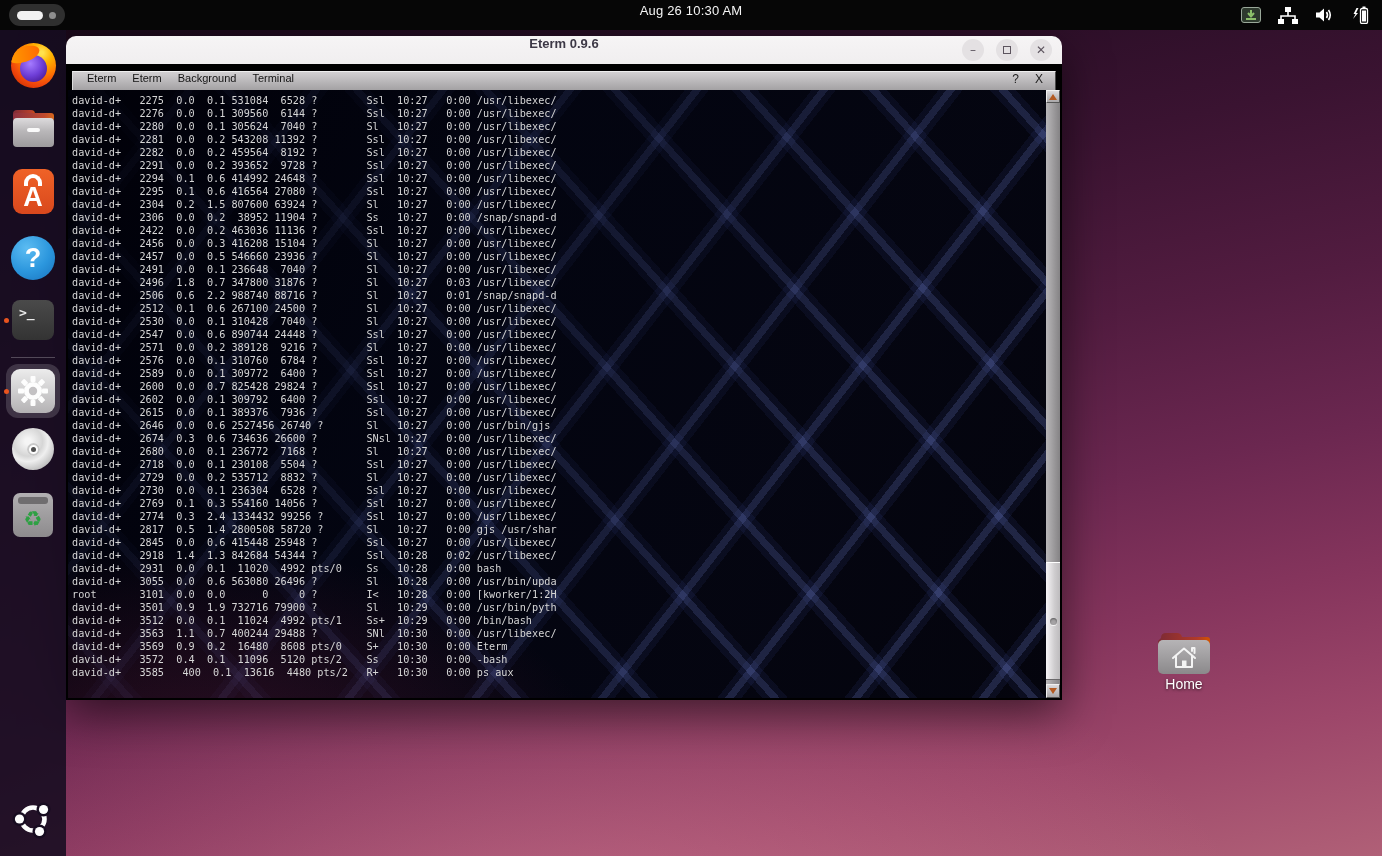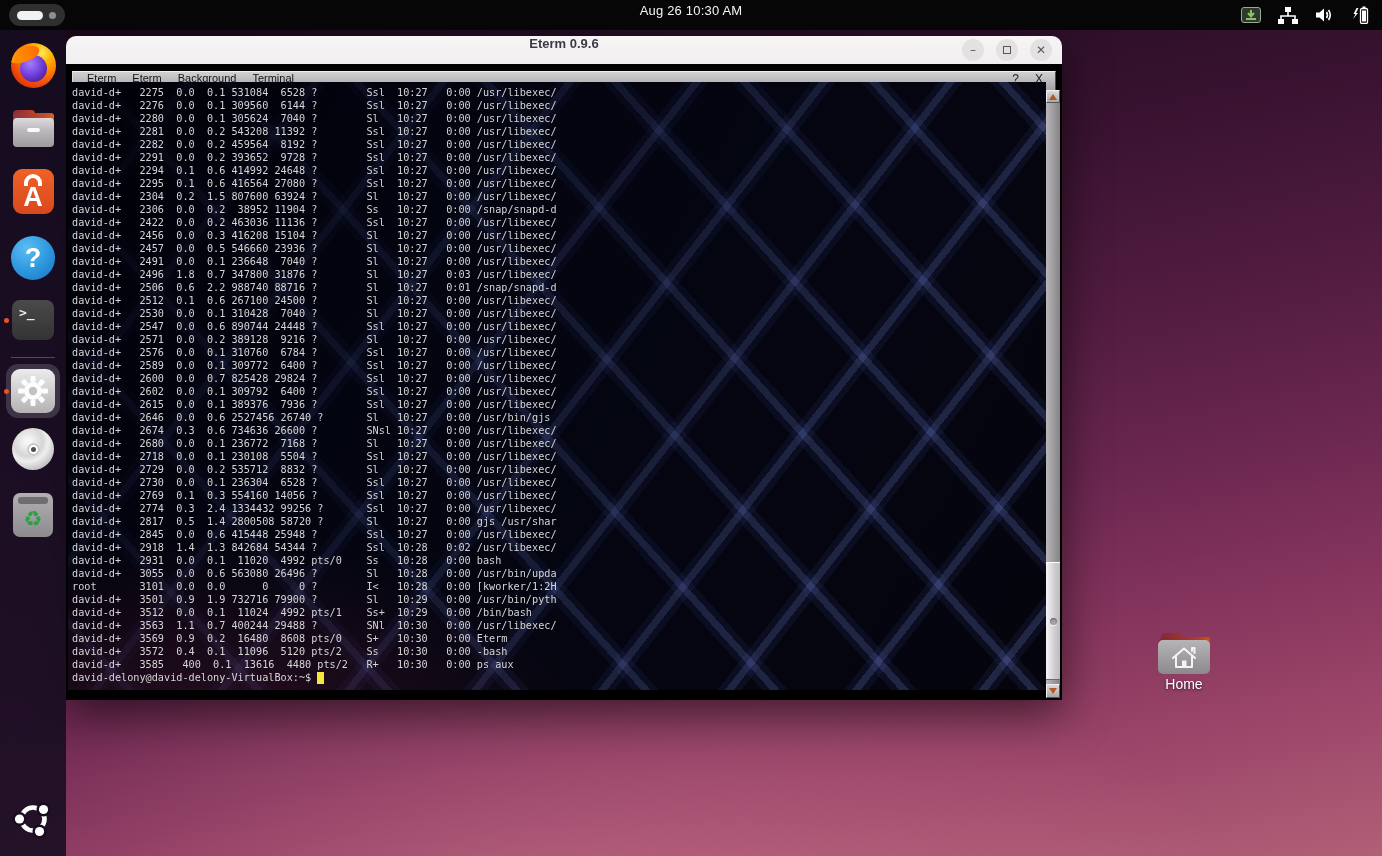--- a/index.html
+++ b/index.html
@@ -86,21 +86,21 @@
 
   .menubar{ position:absolute; left:6px; top:7px; width:984px; height:23px;
        background:linear-gradient(180deg,#d2d0d2 0%,#b4b2b4 55%,#9c9a9c 100%);
        border-top:1px solid #eee; border-left:1px solid #ddd; border-right:1px solid #4a4a4a; border-bottom:1px solid #3a3a3a;
        display:flex; align-items:flex-start; font-size:11px; color:#141414; }
   .menu-item{ padding:0 8px; cursor:pointer; }
   .menu-item:first-child{ padding-left:14px; }
   .menu-right{ margin-left:auto; display:flex; gap:16px; padding-right:12px; font-size:12px; color:#222; }
   .menu-right span{ cursor:pointer; }
 
-  .term{ position:absolute; left:2px; top:18px; width:978px; height:608px; overflow:hidden;
+  .term{ position:absolute; left:2px; top:26px; width:978px; height:608px; overflow:hidden;
        background-color:#04040c;
        background-image:
          radial-gradient(640px 360px at 14% 112%, rgba(150,40,80,0.30), rgba(150,40,80,0) 62%),
          linear-gradient(118deg, rgba(0,0,8,0.92) 0%, rgba(2,5,20,0.55) 38%, rgba(8,14,44,0.14) 72%, rgba(12,20,60,0.02) 100%),
          repeating-linear-gradient(48deg, rgba(0,0,0,0) 0 36px, rgba(75,95,195,0.10) 36px 42px, rgba(120,140,235,0.26) 42px 49px, rgba(75,95,195,0.10) 49px 55px, rgba(0,0,0,0) 55px 96px),
          repeating-linear-gradient(-52deg, rgba(0,0,0,0) 0 40px, rgba(75,95,195,0.10) 40px 46px, rgba(120,140,235,0.26) 46px 53px, rgba(75,95,195,0.10) 53px 59px, rgba(0,0,0,0) 59px 100px);
        font-family:"DejaVu Sans Mono",monospace; font-size:10.2px; line-height:13px; color:#d6d6d6; cursor:text; }
   .term pre{ margin:0; padding:4px 0 0 4px; font:inherit; white-space:pre; }
   .prompt-line{ display:flex; align-items:center; padding-left:4px; height:13px; }
   .cursor{ display:inline-block; width:7px; height:12px; margin-left:6px; }
@@ -298,24 +298,20 @@
 david-d+   2918  1.4  1.3 842684 54344 ?        Ssl  10:28   0:02 /usr/libexec/
 david-d+   2931  0.0  0.1  11020  4992 pts/0    Ss   10:28   0:00 bash
 david-d+   3055  0.0  0.6 563080 26496 ?        Sl   10:28   0:00 /usr/bin/upda
 root       3101  0.0  0.0      0     0 ?        I&lt;   10:28   0:00 [kworker/1:2H
 david-d+   3501  0.9  1.9 732716 79900 ?        Sl   10:29   0:00 /usr/bin/pyth
 david-d+   3512  0.0  0.1  11024  4992 pts/1    Ss+  10:29   0:00 /bin/bash
 david-d+   3563  1.1  0.7 400244 29488 ?        SNl  10:30   0:00 /usr/libexec/
 david-d+   3569  0.9  0.2  16480  8608 pts/0    S+   10:30   0:00 Eterm
 david-d+   3572  0.4  0.1  11096  5120 pts/2    Ss   10:30   0:00 -bash
 david-d+   3585   400  0.1  13616  4480 pts/2   R+   10:30   0:00 ps aux</pre>
-        <div class="prompt-line">
-          <span>david-delony@david-delony-VirtualBox:~$</span>
-          <span class="cursor" style="background: rgb(243, 231, 58);"></span>
-        </div>
       </div>
       <div class="scrollbar">
         <div class="sb-btn">
             <span class="tri-up"></span>
           </div>
         <div class="sb-trough">
           <div class="sb-thumb">
             <span class="sb-dimple"></span>
           </div>
         </div>

